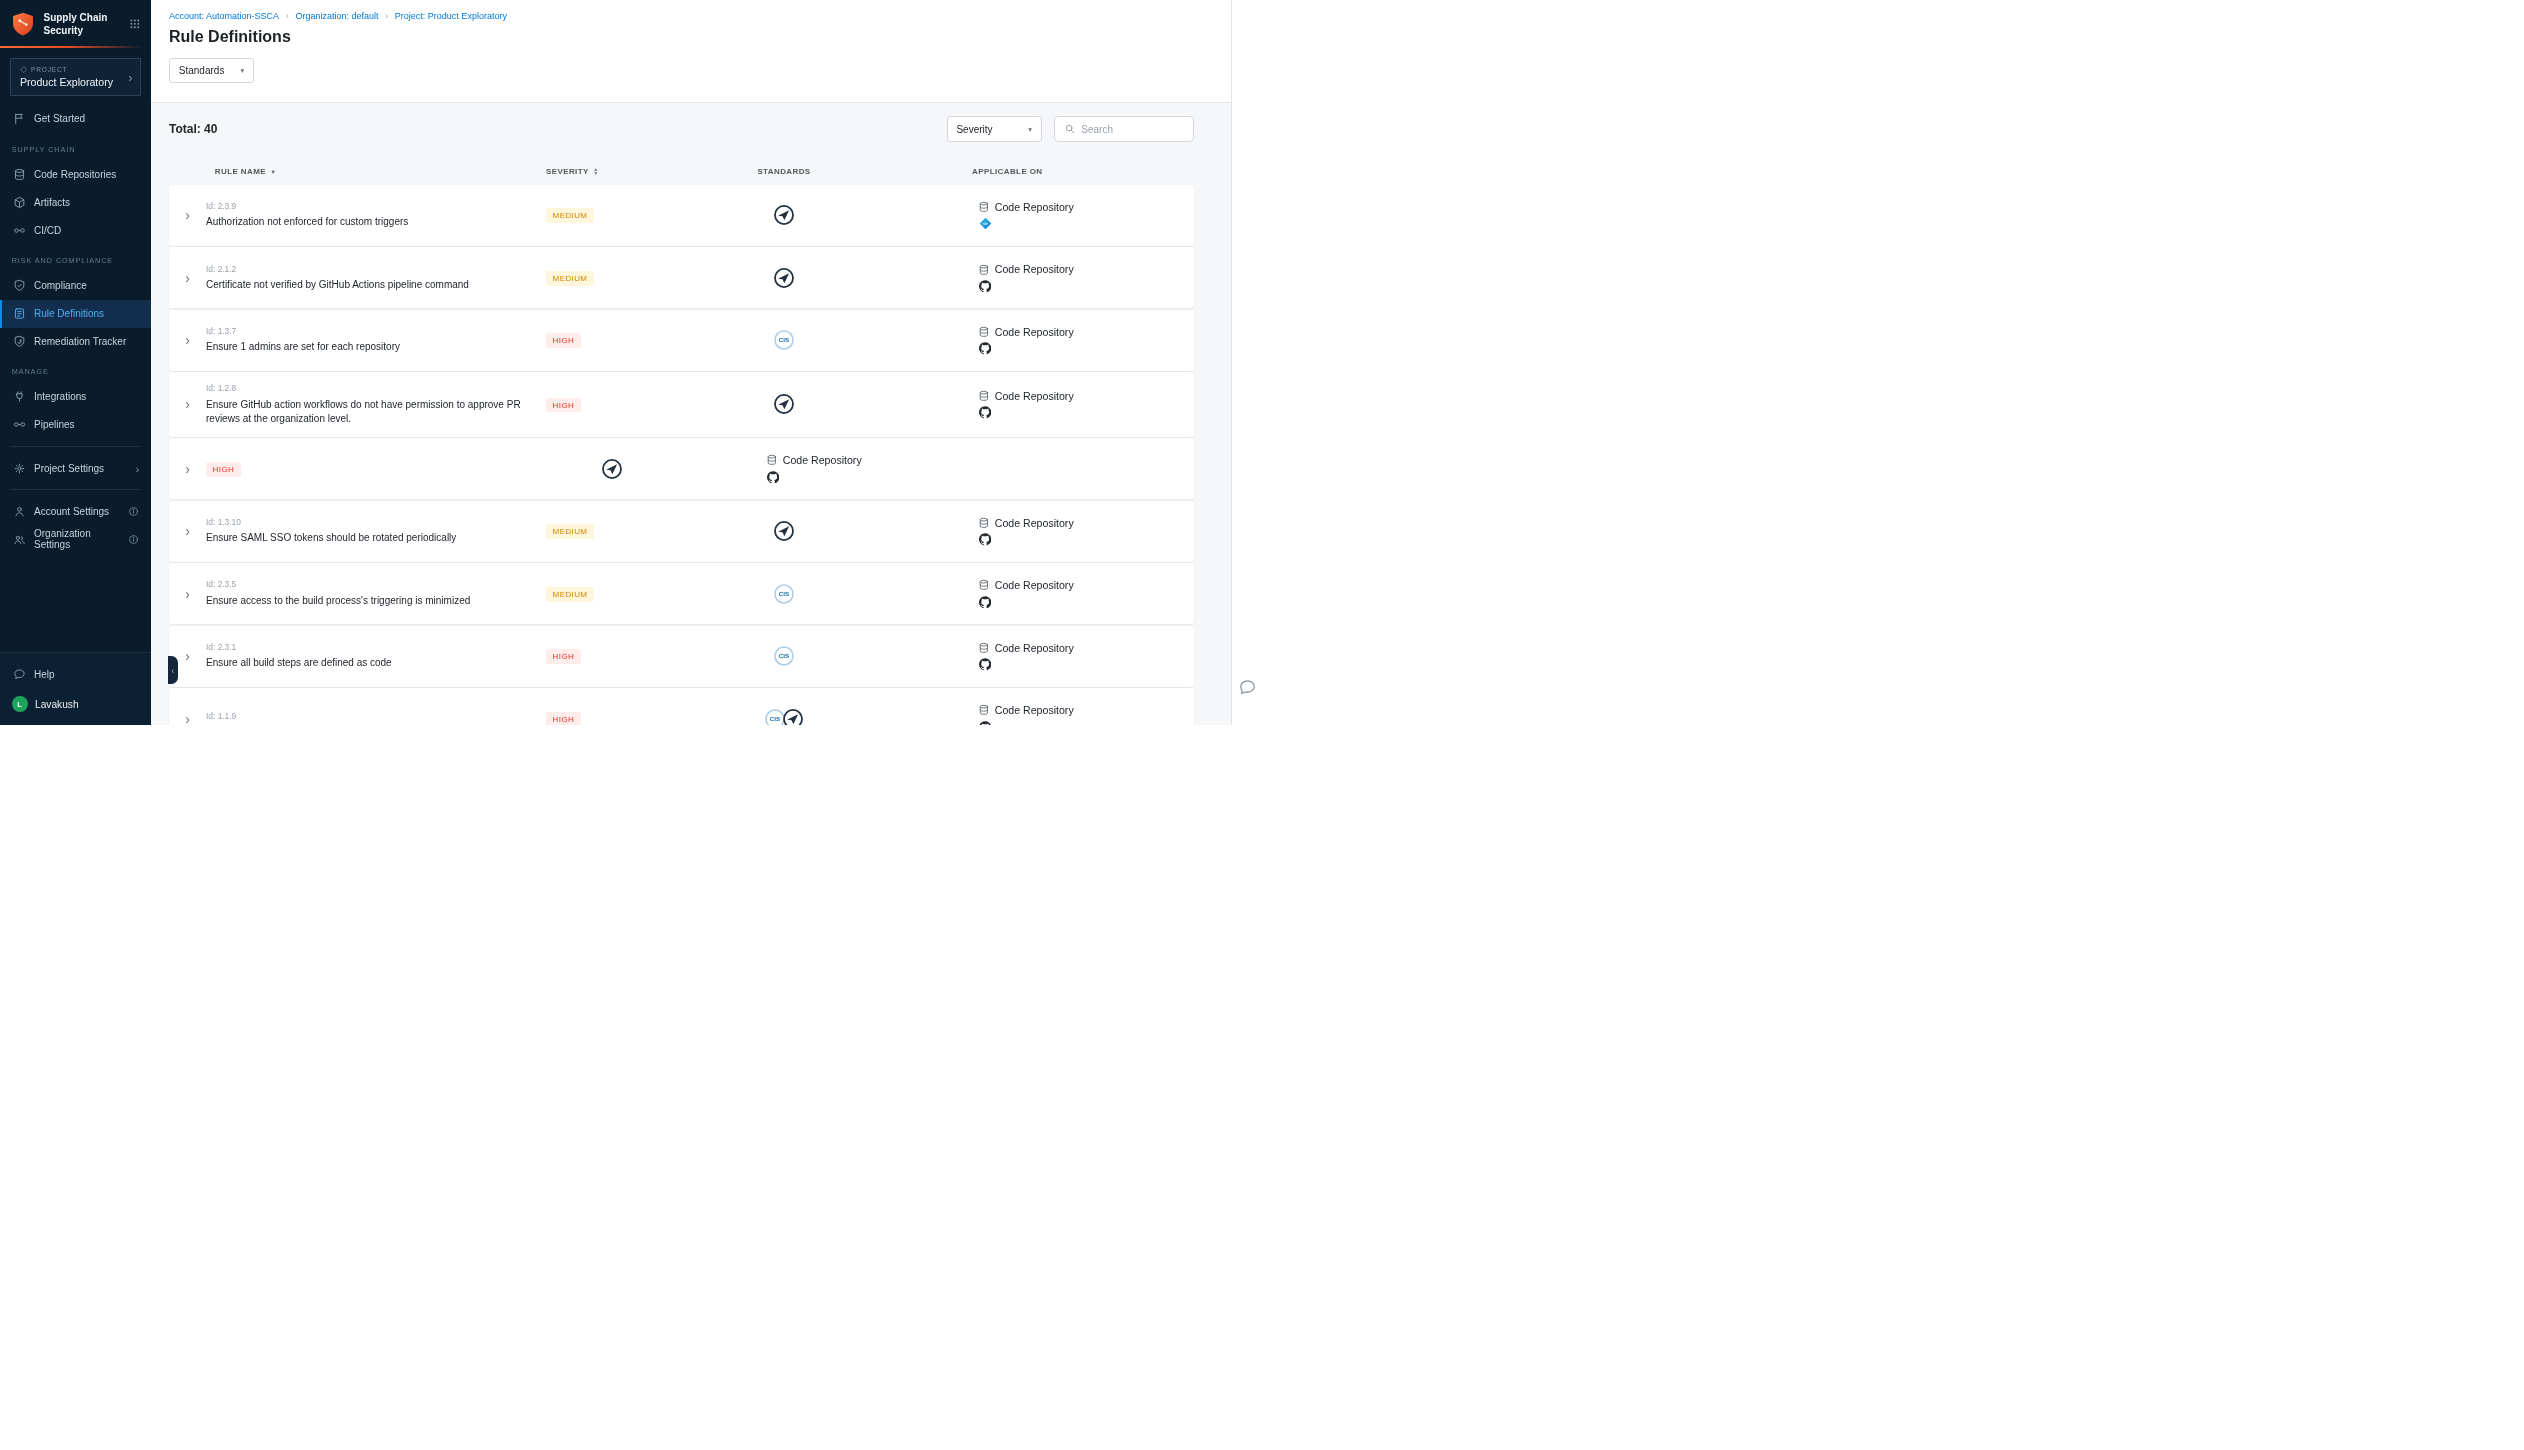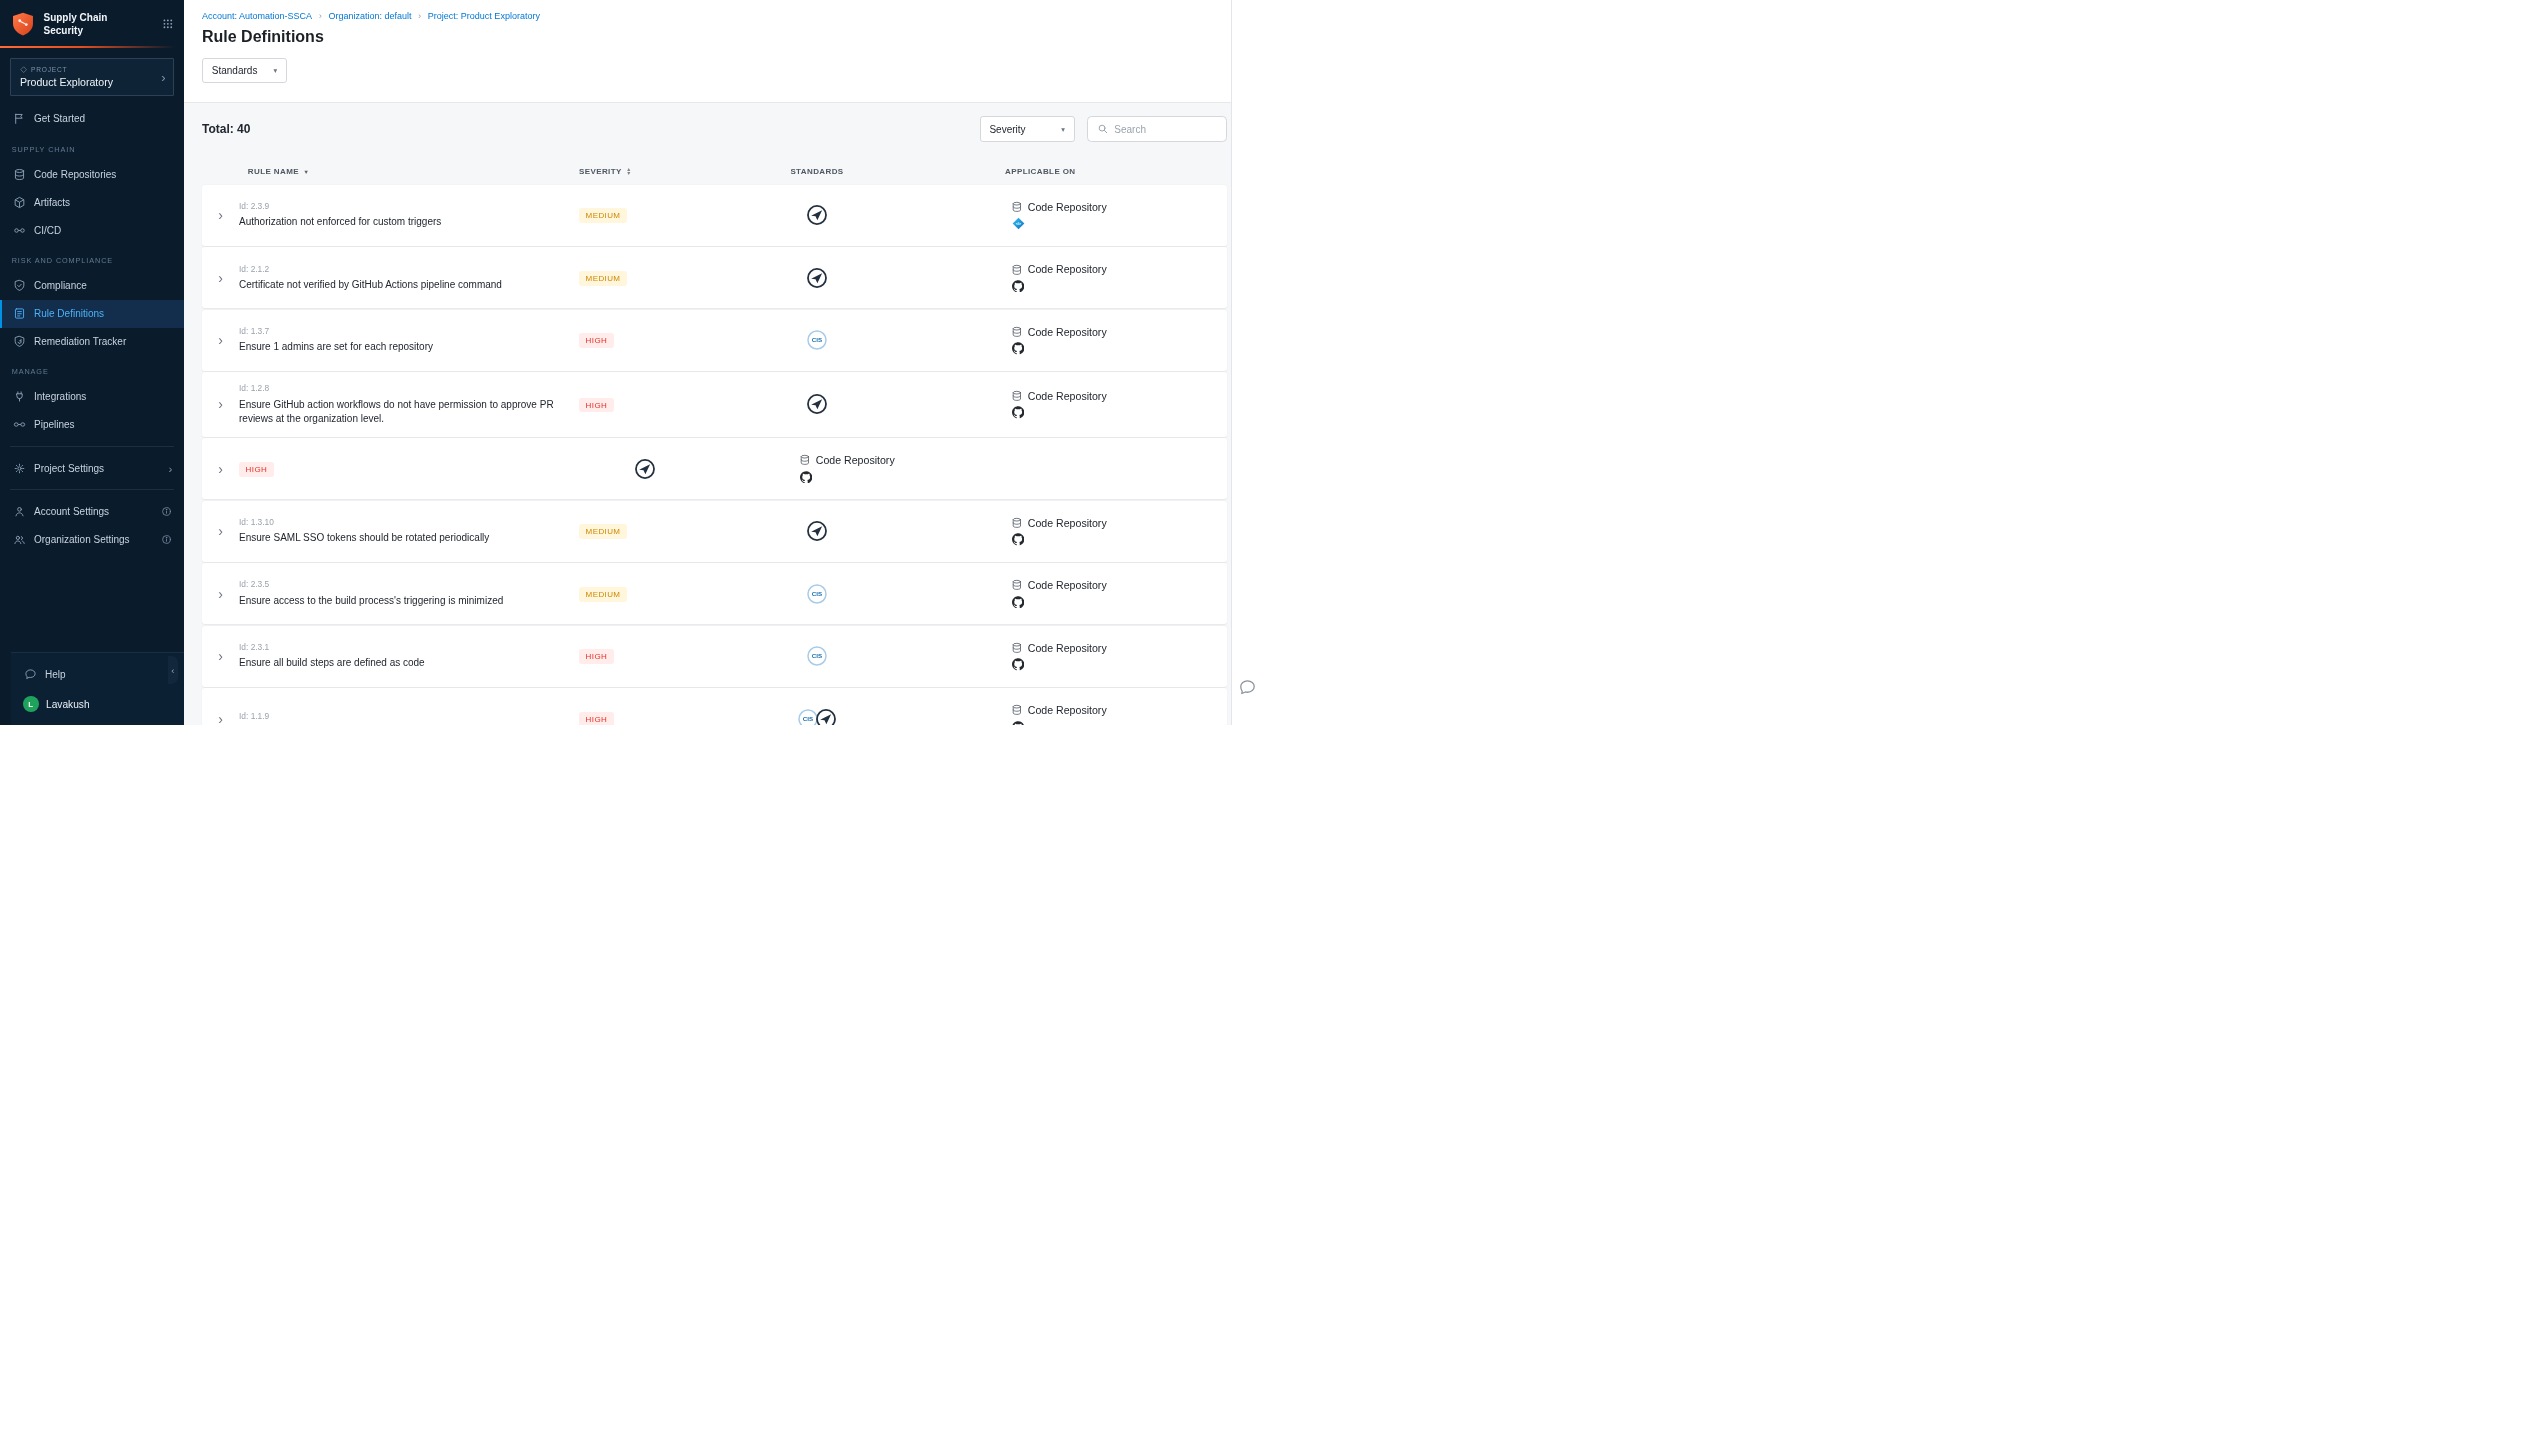--- a/index.html
+++ b/index.html
@@ -1,21 +1,21 @@
 <!DOCTYPE html>
 <html style="font-size:11.7px"><head>
 <meta charset="utf-8">
 <style>
   * { box-sizing: border-box; margin: 0; padding: 0; }
   html,body { width:1262px; height:725px; overflow:hidden; }
   body { font-family:"Liberation Sans", sans-serif; background:#fff; color:#22272f; }
   .app { position:relative; display:flex; width:100%; height:100%; }
 
   
-  .sidebar { position:relative; width:184px; height:100%; background:#0a1b2c; color:#c8d3de; flex-shrink:0; z-index:5; }
+  .sidebar { position:relative; width:151px; height:100%; background:#0a1b2c; color:#c8d3de; flex-shrink:0; z-index:5; }
   .logo-row { display:flex; align-items:center; gap:7.3px; padding:11px 10.2px 8.8px; }
   .logo-shield svg { width:26px; height:26px; display:block; }
   .app-title { flex:1; font-size:10px; font-weight:bold; color:#f2f6fa; line-height:1.3; }
   .apps-grid { color:#8da2b6; cursor:pointer; display:flex; }
   .accent-bar { height:2.2px; background:linear-gradient(90deg,#ff6a35 0%,#e14e1f 45%,rgba(225,78,31,0) 95%); }
 
   .project-card { margin:10.2px 10.2px 2.9px; background:#0f2337; border:0.7px solid #2c4158; border-radius:1px; padding:6.6px 8.8px 7.3px; position:relative; cursor:pointer; }
   .project-label { display:flex; align-items:center; gap:3.7px; font-size:6.6px; letter-spacing:0.8px; color:#7e93a8; margin-bottom:2.9px; }
   .project-label svg { width:7.3px; height:7.3px; }
   .project-name { font-size:10.6px; color:#eef3f8; }
@@ -25,21 +25,21 @@
   .nav-item { display:flex; align-items:center; gap:8px; height:28px; padding:0 11.7px 0 11px; font-size:10px; color:#c8d3de; cursor:pointer; border-left:2.2px solid transparent; }
   .nav-item .nav-icon { width:13px; height:13px; color:#8da2b6; display:flex; flex-shrink:0; }
   .nav-icon svg { width:13px; height:13px; }
   .nav-item.active { background:#132e4c; border-left-color:#0092e4; color:#4cb1f8; }
   .nav-item.active .nav-icon { color:#4cb1f8; }
   .section-label { font-size:7.3px; letter-spacing:0.9px; color:#627b92; padding:11.7px 11.7px 6.6px; }
   .nav-divider { height:0.7px; background:#1c2e42; margin:7.3px 10.2px; }
   .nav-item .trailing { margin-left:auto; color:#7e93a8; font-size:11.7px; display:flex; }
   .trailing svg { width:11px; height:11px; }
 
-  .sidebar-footer { position:absolute; left:11px; right:0; bottom:0; background:#0c2033; border-top:0.7px solid #1c2e42; padding:7.3px 0 13px; }
+  .sidebar-footer { position:absolute; left:0; right:0; bottom:0; background:#0c2033; border-top:0.7px solid #1c2e42; padding:7.3px 0 13px; }
   .user-row { display:flex; align-items:center; gap:7.3px; padding:7.3px 11.7px 0; }
   .avatar { width:16px; height:16px; border-radius:50%; background:#1fa35c; color:#fff; font-size:8px; font-weight:bold; display:flex; align-items:center; justify-content:center; }
   .user-name { font-size:10.2px; color:#e9eff5; }
 
   .collapse-tab { position:absolute; left:168px; top:656px; width:9.5px; height:28px; background:#12263c; border-radius:0 6.6px 6.6px 0; display:flex; align-items:center; justify-content:center; color:#93a8bd; font-size:9.5px; cursor:pointer; z-index:10; }
 
   
   .main { position:relative; flex:1; height:100%; background:#f6f7f9; }
   .page-header { background:#fff; border-bottom:0.7px solid #e7e8ea; padding:10.2px 0 0 18px; height:103px; }
   .breadcrumb { display:flex; align-items:center; gap:6.6px; font-size:9px;text-align:center; }

